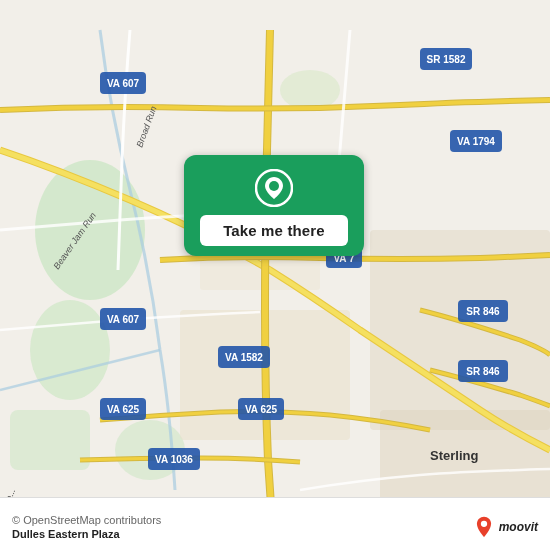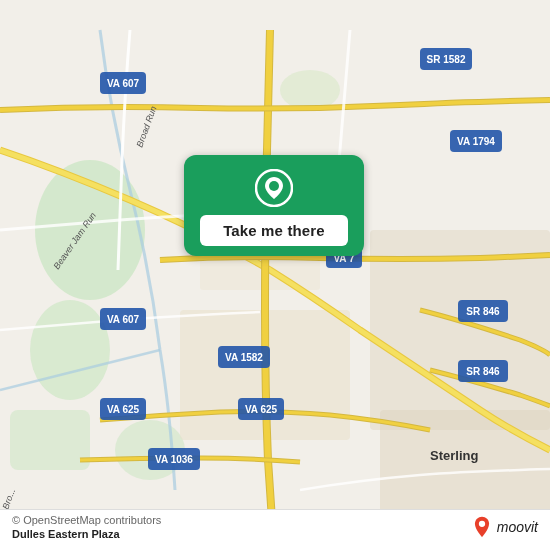--- a/index.html
+++ b/index.html
@@ -77,21 +77,21 @@
       letter-spacing: 0.01em;
     }
 
     
     .bottom-bar {
       position: absolute;
       bottom: 0;
       left: 0;
       right: 0;
       background: white;
-      padding: 4px 12px 10px 12px;
+      padding: 16px 12px 10px 12px;
       border-top: 1px solid #ddd;
       display: flex;
       align-items: center;
       justify-content: space-between;
     }
 
     .bottom-left {
       display: flex;
       flex-direction: column;
     }
@@ -118,22 +118,22 @@
       align-items: center;
       gap: 4px;
     }
 
     .moovit-pin {
       width: 22px;
       height: 22px;
     }
 
     .moovit-text {
-      font-size: 14px;
-      font-weight: normal;
+      font-size: 12px;
+      font-weight: bold;
       color: #222;
       font-style: italic;
     }
   </style>
 </head>
 <body>
 
 <div id="map-container">
   <div class="map-bg"></div>
 

